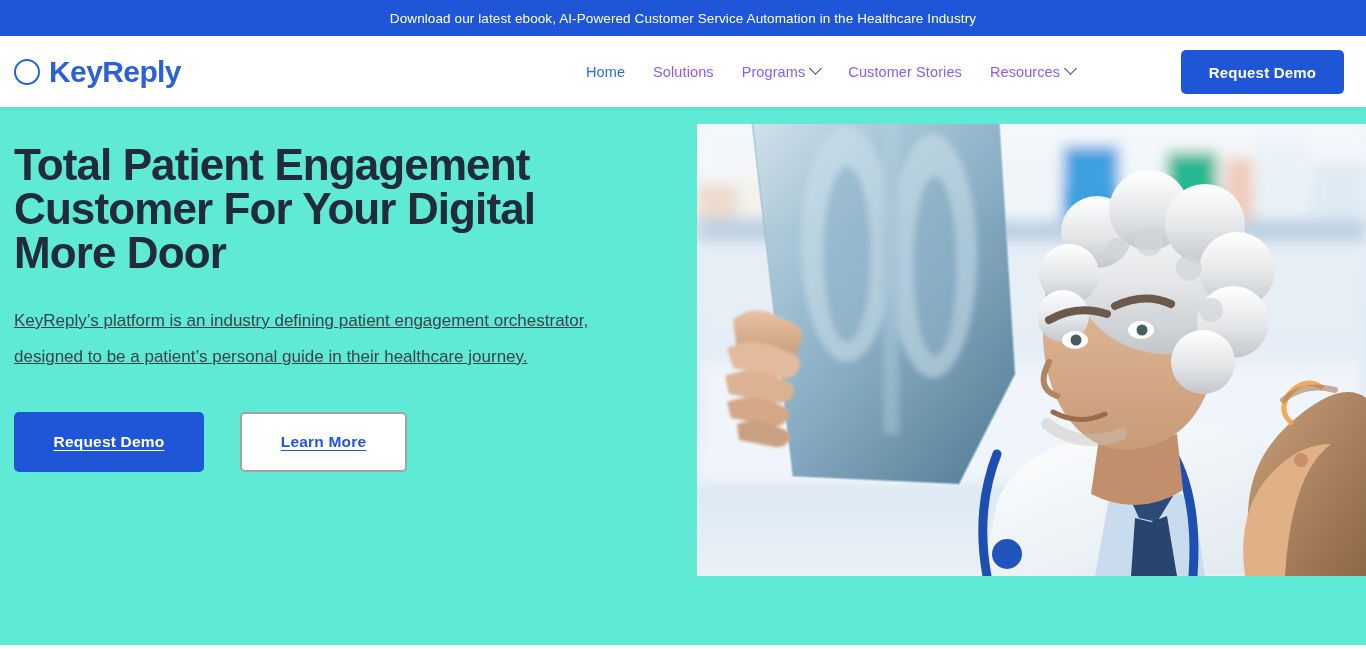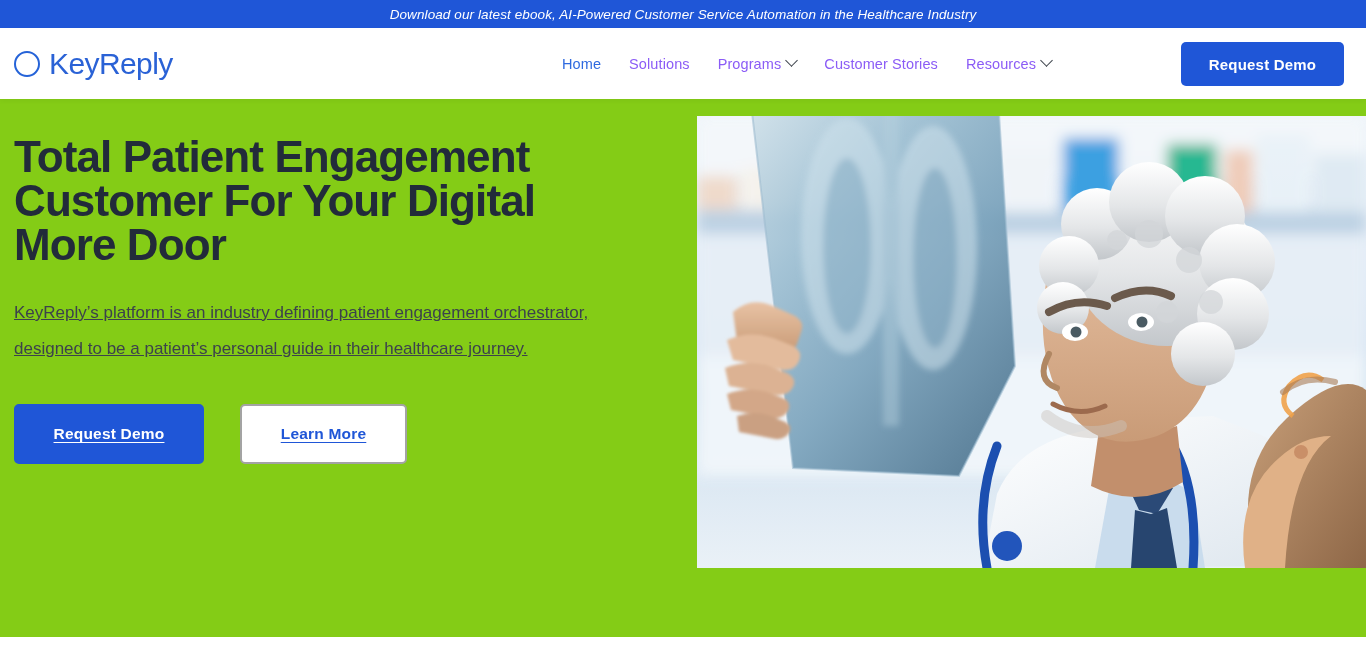--- a/index.html
+++ b/index.html
@@ -10,26 +10,25 @@
     height: 649px;
     overflow: hidden;
     background: #ffffff;
     font-family: "Liberation Sans", sans-serif;
     -webkit-font-smoothing: antialiased;
   }
 
   
   .announcement-bar {
     width: 1366px;
-    height: 28px;
+    height: 36px;
     background: #1f56d7;
     display: flex;
     align-items: center;
     justify-content: center;
-    font-style: italic;
   }
   .announcement-text {
     color: #ffffff;
     font-size: 13.5px;
     font-weight: 400;
     letter-spacing: 0.1px;
     white-space: nowrap;
   }
 
   
@@ -54,29 +53,29 @@
   .brand-mark {
     width: 26px;
     height: 26px;
     border: 2.6px solid #2563d8;
     border-radius: 50%;
     display: block;
     flex: none;
   }
   .brand-name {
     font-size: 30px;
-    font-weight: 400;
+    font-weight: 700;
     color: #2a62d6;
     letter-spacing: -0.6px;
     line-height: 1;
   }
 
   .main-nav {
     position: absolute;
-    left: 548px;
+    left: 572px;
     top: 0;
     height: 71px;
     display: flex;
     align-items: center;
     gap: 0;
   }
   .nav-item {
     display: flex;
     align-items: center;
     gap: 6px;
@@ -114,21 +113,21 @@
     font-weight: 700;
     letter-spacing: 0.2px;
     cursor: pointer;
   }
 
   
   .hero {
     position: relative;
     width: 1366px;
     height: 538px;
-    background: #84cc16;
+    background: #5eead4;
     overflow: hidden;
   }
 
   .hero-copy {
     position: absolute;
     left: 14px;
     top: 36px;
     width: 620px;
   }
 

